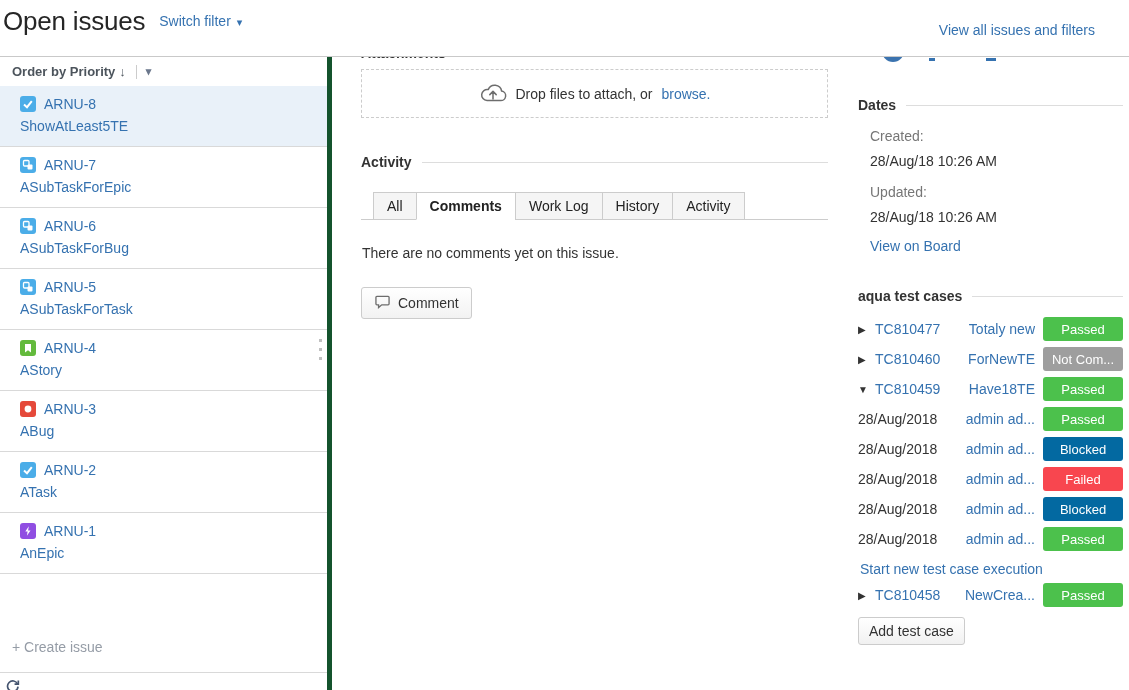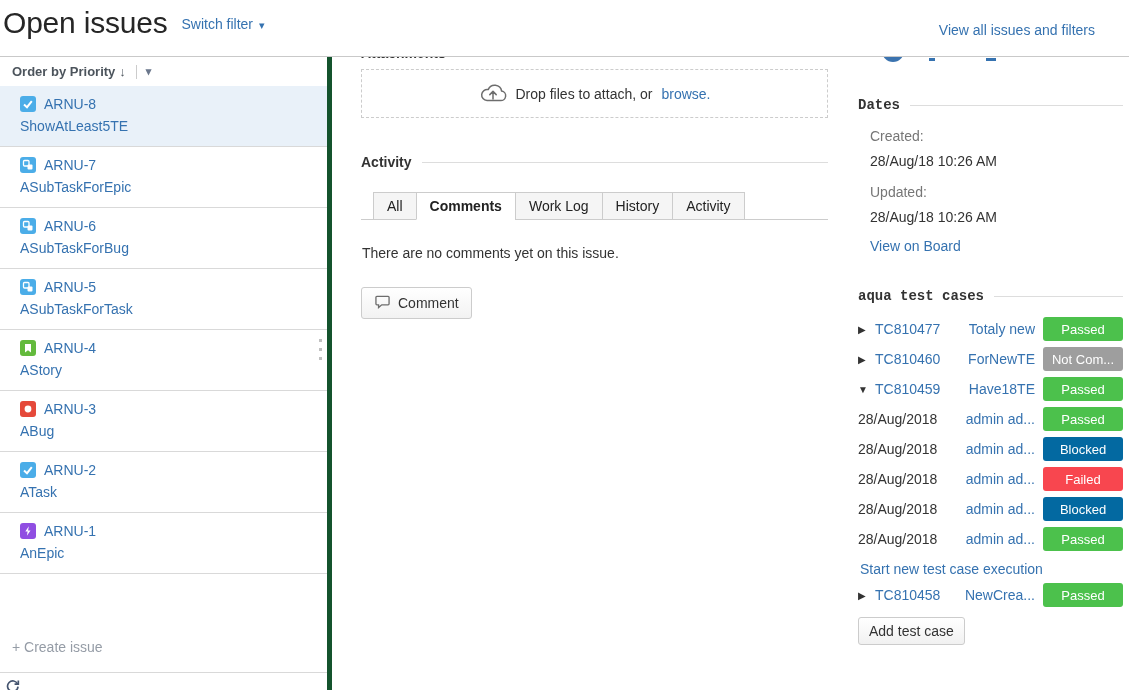--- a/index.html
+++ b/index.html
@@ -2,21 +2,21 @@
 <html><head>
 <meta charset="utf-8">
 <style>
   * { box-sizing: border-box; }
   html,body { margin:0; padding:0; }
   body { font-family: "Liberation Sans", sans-serif; background:#fff; }
   .page { position:relative; width:1129px; height:690px; background:#fff; overflow:hidden; font-size:14px; color:#333; }
 
   
   .hdr { height:57px; border-bottom:1px solid #c9c9c9; position:relative; padding:6px 16px 0 3px; }
-  .hdr h1 { display:inline-block; margin:0; font-size:30px; font-weight:500; color:#262626; letter-spacing:-0.2px; }
+  .hdr h1 { display:inline-block; margin:0; font-size:26px; font-weight:500; color:#262626; letter-spacing:-0.2px; }
   .switch-filter { margin-left:10px; color:#3572b0; text-decoration:none; position:relative; top:-4px; cursor:pointer; }
   .switch-filter .caret { font-size:11px; margin-left:2px; }
   .view-all { position:absolute; right:34px; top:22px; color:#3572b0; text-decoration:none; cursor:pointer; }
 
   .body { display:flex; height:633px; }
 
   
   .sidebar { width:332px; flex:none; border-right:5px solid #14532d; display:flex; flex-direction:column; }
   .order-bar { flex:none; height:29px; display:flex; align-items:center; padding-left:12px; font-size:13px; font-weight:bold; color:#4c545c; }
   .order-arrow { margin-left:4px; font-weight:bold; }
@@ -49,21 +49,21 @@
   .empty-msg { margin:25px 0 0 1px; color:#333; }
   .comment-btn { margin-top:26px; display:inline-flex; align-items:center; gap:7px; padding:6px 12px; border:1px solid #ccc; border-radius:3px; background:linear-gradient(#fff,#f2f2f2); font-size:14px; color:#333; font-family:inherit; cursor:pointer; }
 
   
   .details { width:284px; flex:none; padding:0 6px 0 13px; }
   .clip-people { height:6px; overflow:hidden; position:relative; }
   .avatar-sliver { position:absolute; left:24px; top:-17px; width:22px; height:22px; border-radius:50%; background:#3b73af; }
   .frag { position:absolute; top:1px; height:3px; background:#3572b0; }
   .f1 { left:71px; width:6px; }
   .f2 { left:128px; width:10px; }
-  .details .section-heading { margin-top:34px;font-family:Liberation Mono, monospace; }
+  .details .section-heading { margin-top:34px; }
   .kv { padding-left:12px; }
   .kv-label { margin-top:15px; color:#767676; }
   .kv-value { margin-top:9px; color:#333; }
   .board-link { display:block; margin:13px 0 0 12px; color:#3572b0; text-decoration:none; cursor:pointer; }
   .tc-table { margin-top:10px; }
   .tc-row { display:flex; align-items:center; height:30px; }
   .tc-arrow { width:17px; flex:none; color:#333; font-size:10px; cursor:pointer; }
   .tc-id { flex:none; color:#3572b0; text-decoration:none; cursor:pointer; }
   .tc-date { flex:none; color:#333; }
   .tc-name { flex:1; min-width:0; text-align:right; color:#3572b0; text-decoration:none; margin-right:8px; white-space:nowrap; overflow:hidden; cursor:pointer; }

